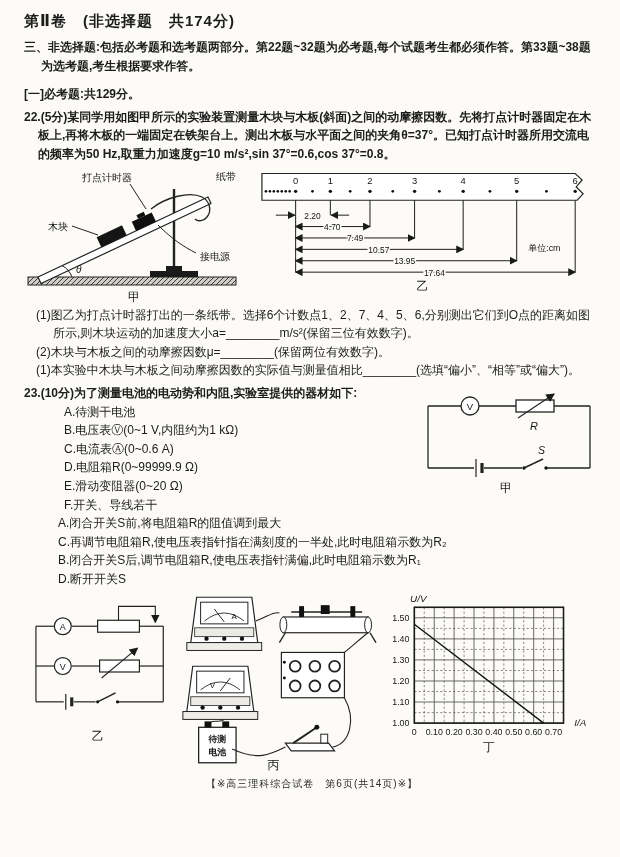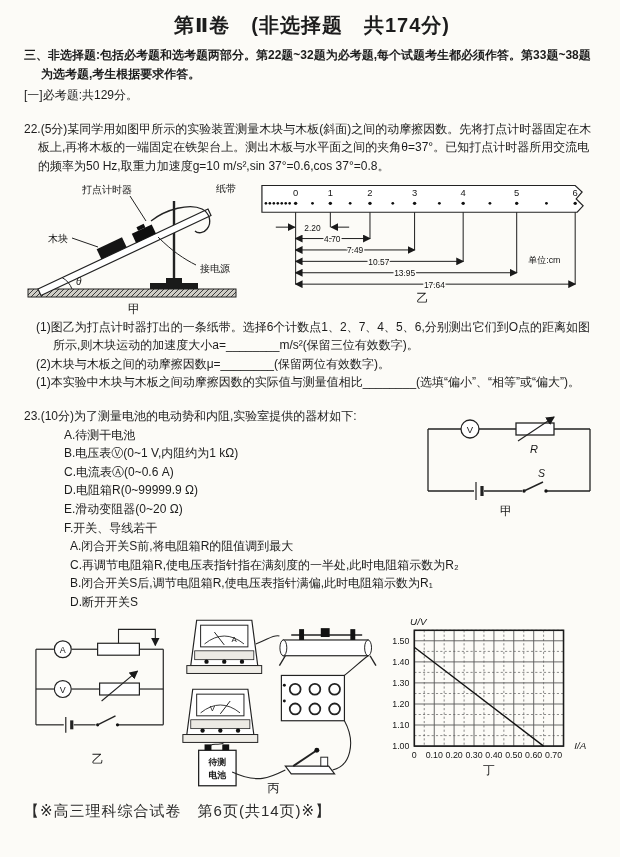--- a/index.html
+++ b/index.html
@@ -1,33 +1,33 @@
 <!DOCTYPE html>
 <html><head>
 <meta charset="utf-8">
 <style>
   *{margin:0;padding:0;box-sizing:border-box}
   html,body{background:#e9e8e4}
   .page{width:620px;height:857px;margin:0 auto;background:#fcfbf7;color:#1c1c1c;
         font-family:"Liberation Sans","DejaVu Sans",sans-serif;
         padding:10px 20px 0 24px;position:relative;overflow:hidden}
-  .title{text-align:center;font-size:20px;font-weight:700;letter-spacing:1px;margin:2px 0 7px}
+  .title{font-size:15px;font-weight:700;letter-spacing:1px;margin:2px 0 7px}
   p{font-size:12px;line-height:1.55}
   .hang-inst{padding-left:17px;text-indent:-17px;font-weight:700}
-  .part-head{font-weight:400;margin-top:3px}
-  .stem{padding-left:14px;text-indent:-14px;margin-top:15px;font-weight:400}
+  .part-head{font-weight:700;margin-top:10px}
+  .stem{padding-left:14px;text-indent:-14px;margin-top:4px;font-weight:700}
   .figrow{display:flex;align-items:flex-start;margin:3px 0 1px}
   .subqs{padding-left:12px}
   .subqs p{padding-left:17px;text-indent:-17px;font-weight:500}
   .q23{position:relative;margin-top:3px}
   .q23 .items p{margin-left:40px;font-weight:500}
-  .q23 .steps p{margin-left:46px;font-weight:500}
+  .q23 .steps p{margin-left:34px;font-weight:500}
   .circuit-jia-wrap{position:absolute;right:0;top:8px}
   .bottomfigs{display:flex;align-items:flex-start;gap:2px;margin-top:2px}
-  .footer{text-align:left;font-size:15px;color:#2b2b2b;margin-top:4px;letter-spacing:1px}
+  .footer{text-align:center;font-size:10px;color:#2b2b2b;margin-top:4px;letter-spacing:1px}
   svg{display:block}
   svg text{font-family:"Liberation Sans","DejaVu Sans",sans-serif;fill:#161616}
   .halo{stroke:#fcfbf7;stroke-width:3px;paint-order:stroke;fill:#111}
 </style>
 </head>
 <body>
 
 <svg width="0" height="0" style="position:absolute" aria-hidden="true">
   <defs>
     <marker id="arr" markerWidth="8" markerHeight="8" refX="7" refY="4" orient="auto-start-reverse">

